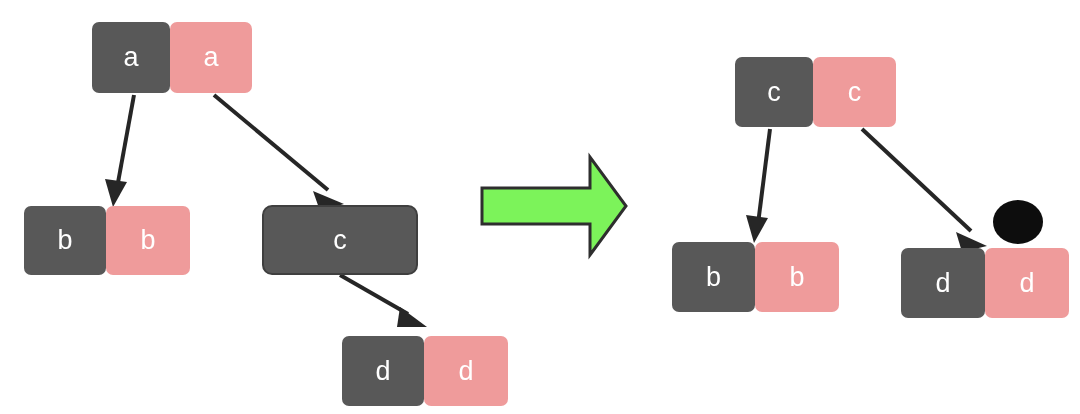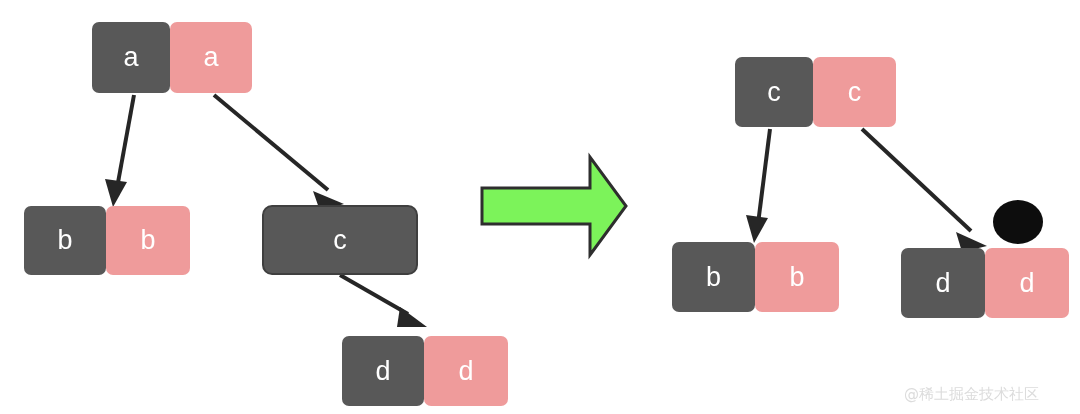--- a/index.html
+++ b/index.html
@@ -156,15 +156,14 @@
 
   <div class="node-box dark" style="left:901px; top:248px; width:84px; height:70px;">
     <span>d</span>
   </div>
   <div class="node-box pink" style="left:985px; top:248px; width:84px; height:70px;">
     <span>d</span>
   </div>
 
   <div class="null-dot" style="left:993px; top:200px; width:50px; height:44px;"></div>
 
-  <div class="watermark" style="left:904px; top:385px;">@稀土掘金技术社区</div>
 
 </div>
 
 </body></html>

